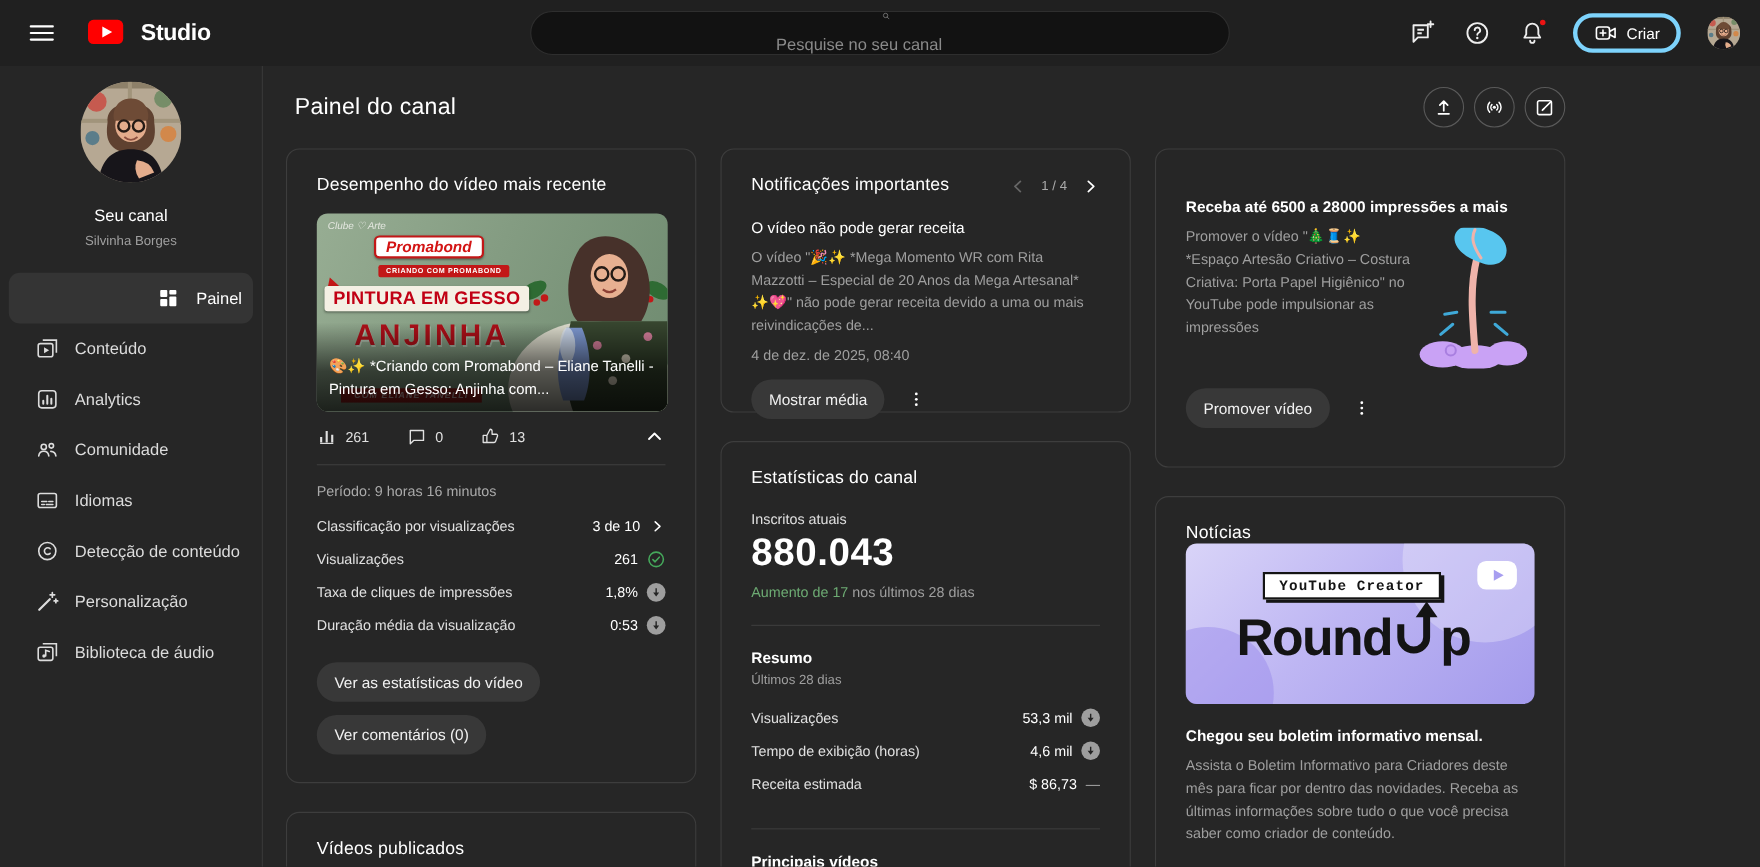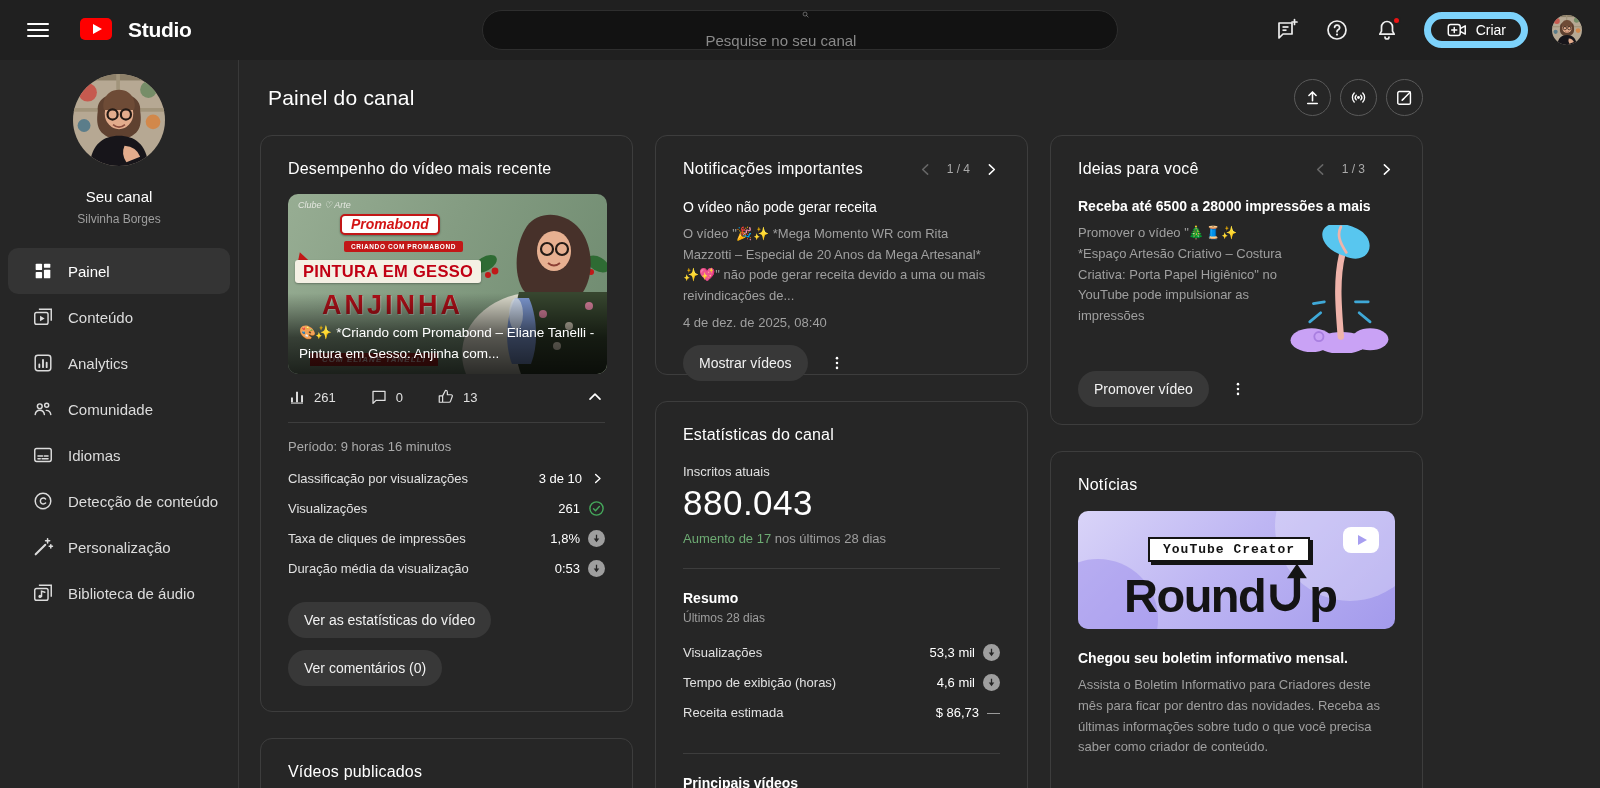--- a/index.html
+++ b/index.html
@@ -31,41 +31,41 @@
   .searchbar input{
     flex:1; background:transparent; border:none; outline:none; color:#ddd;
     font:400 15px "Liberation Sans",sans-serif;
   }
   .searchbar input::placeholder{ color:#8a8a8a; }
   .h-right{ width:442px; display:flex; align-items:center; justify-content:flex-end; gap:24px;}
   .hicon{ background:none;border:none;cursor:pointer;color:#eee; position:relative; width:26px;height:26px; display:flex;align-items:center;justify-content:center;}
   .bell-dot{ position:absolute; top:-1px; right:-1px; width:9px;height:9px;border-radius:50%; background:#ec1313; border:2px solid #202020;}
   .create-btn{
     display:flex; align-items:center; gap:8px; height:36px; padding:0 15px;
-    border:7px solid #7dd3fc; border-radius:18px; background:transparent; color:#fff;
+    border:4px solid #7dd3fc; border-radius:18px; background:transparent; color:#fff;
     font:500 14px "Liberation Sans",sans-serif; cursor:pointer;
   }
   .avatar-sm{ width:30px;height:30px;border-radius:50%;overflow:hidden; cursor:pointer; flex:0 0 auto; border:none;background:none; padding:0;}
   .avatar-sm svg{ width:100%;height:100%; }
 
   
   .shell{ display:flex; height:728px; }
   .sidebar{ width:239px; border-right:1px solid #393939; padding-top:14px; flex:0 0 auto; }
   .profile{ display:flex; flex-direction:column; align-items:center; }
   .avatar-lg{ width:92px;height:92px;border-radius:50%; overflow:hidden; cursor:pointer;}
   .avatar-lg svg{ width:100%;height:100%;}
   .ch-label{ margin-top:22px; font-size:15px; font-weight:500; }
   .ch-name{ margin-top:7px; font-size:12px; color:#9f9f9f; }
   .nav{ margin-top:22px; display:flex; flex-direction:column; }
   .nav-item{
     height:46px; margin:0 8px; padding:0 10px 0 24px; border-radius:10px;
     display:flex; align-items:center; gap:14px; cursor:pointer; color:#dcdcdc;
     font-size:15px;
   }
-  .nav-item.selected{ background:#343434; color:#fff; font-weight:500; }
+  .nav-item.selected{ background:#343434; color:#fff; font-weight:500;justify-content:flex-end; }
   .nav-item .nicon{ width:22px;height:22px; color:inherit; flex:0 0 auto;}
 
   
   .main{ flex:1; overflow:hidden; }
   .page-head{
     margin-left:29px; width:1155px; height:75px;
     display:flex; align-items:center; justify-content:space-between;
   }
   .page-title{ font-size:21px; font-weight:500; letter-spacing:.2px;}
   .head-actions{ display:flex; gap:9px; }
@@ -148,39 +148,39 @@
   
   .c-notif{ height:240px; }
   .n-title{ margin-top:21px; font-size:14px; font-weight:400; }
   .n-body{ margin-top:9px; font-size:13px; line-height:1.58; color:#9f9f9f; }
   .n-date{ margin-top:9px; font-size:13px; color:#9f9f9f; }
   .action-row{ margin-top:15px; display:flex; align-items:center; gap:20px; }
 
   
   .c-stats{ height:560px; }
   .subs-label{ margin-top:20px; font-size:13px; color:#e0e0e0; }
-  .subs-big{ margin-top:4px; font-size:35px; font-weight:400; letter-spacing:.5px; }
+  .subs-big{ margin-top:4px; font-size:35px; font-weight:700; letter-spacing:.5px; }
   .subs-delta{ margin-top:8px; font-size:13px; }
   .delta-green{ color:#6dab73; }
   .c-stats .divider{ margin-top:22px; }
   .sec-title{ margin-top:21px; font-size:14px; font-weight:700; }
   .sec-sub{ margin-top:5px; font-size:12px; color:#9f9f9f; }
   .c-stats .kv-rows{ margin-top:12px; }
 
   
   .c-ideas{ height:290px; }
   .i-heading{ margin-top:20px; font-size:14px; font-weight:700; }
   .i-flex{ display:flex; margin-top:9px; }
   .i-body{ width:205px; font-size:13px; line-height:1.6; color:#9f9f9f; }
   .i-illu{ margin-left:auto; margin-top:2px; }
 
   
   .c-news{ height:480px; }
   .banner{
-    margin-top:17px; height:118px; border-radius:10px; position:relative; overflow:hidden; cursor:pointer;
+    height:146px; border-radius:10px; position:relative; overflow:hidden; cursor:pointer;
     background:linear-gradient(135deg,#d9d4f8 0%,#beb6f3 45%,#a39aec 100%);
   }
   .banner .blob1{ position:absolute; width:150px;height:150px;border-radius:50%; background:rgba(255,255,255,.28); right:-30px; top:-60px;}
   .banner .blob2{ position:absolute; width:120px;height:120px;border-radius:50%; background:rgba(150,135,235,.45); left:-40px; bottom:-50px;}
   .bn-badge{
     position:absolute; top:26px; left:70px; background:#fff; border:2px solid #141414;
     color:#141414; font:700 13px "Liberation Mono", monospace; letter-spacing:1px;
     padding:3px 13px; box-shadow:3px 3px 0 #141414;
   }
   .bn-logo{ position:absolute; top:50px; left:46px; display:flex; align-items:flex-end; color:#141414;
@@ -523,21 +523,21 @@
                 <svg width="17" height="17" viewBox="0 0 24 24" fill="none" stroke="#fff" stroke-width="2.2">
                     <path d="m9 5.5 7 6.5-7 6.5" stroke-linecap="round" stroke-linejoin="round"></path>
                   </svg>
               </button>
             </div>
           </div>
           <div class="n-title">O vídeo não pode gerar receita</div>
           <div class="n-body">O vídeo "🎉✨ *Mega Momento WR com Rita Mazzotti – Especial de 20 Anos da Mega Artesanal* ✨💖" não pode gerar receita devido a uma ou mais reivindicações de...</div>
           <div class="n-date">4 de dez. de 2025, 08:40</div>
           <div class="action-row">
-            <button class="pill">Mostrar vídeos</button>
+            <button class="pill">Mostrar média</button>
             <button class="kebab" aria-label="more options">
               <svg width="18" height="18" viewBox="0 0 24 24" fill="currentColor">
                   <circle cx="12" cy="5.5" r="1.7"></circle>
                   <circle cx="12" cy="12" r="1.7"></circle>
                   <circle cx="12" cy="18.5" r="1.7"></circle>
                 </svg>
             </button>
           </div>
         </section>
 
@@ -583,36 +583,20 @@
             </div>
           </div>
           <div class="divider" style="margin-top:26px"></div>
           <div class="sec-title">Principais vídeos</div>
 
         </section>
       </div>
 
       <div class="col">
         <section class="card c-ideas">
-          <div class="card-head">
-            <div class="card-title">Ideias para você</div>
-            <div class="pager">
-              <button class="pg-btn" aria-label="previous">
-                <svg width="17" height="17" viewBox="0 0 24 24" fill="none" stroke="#666" stroke-width="2.2">
-                    <path d="m15 5.5-7 6.5 7 6.5" stroke-linecap="round" stroke-linejoin="round"></path>
-                  </svg>
-              </button>
-              <span class="pg-txt">1 / 3</span>
-              <button class="pg-btn" aria-label="next">
-                <svg width="17" height="17" viewBox="0 0 24 24" fill="none" stroke="#fff" stroke-width="2.2">
-                    <path d="m9 5.5 7 6.5-7 6.5" stroke-linecap="round" stroke-linejoin="round"></path>
-                  </svg>
-              </button>
-            </div>
-          </div>
           <div class="i-heading">Receba até 6500 a 28000 impressões a mais</div>
           <div class="i-flex">
             <div class="i-body">Promover o vídeo "🎄🧵✨ *Espaço Artesão Criativo – Costura Criativa: Porta Papel Higiênico" no YouTube pode impulsionar as impressões</div>
             <svg class="i-illu" width="112" height="128" viewBox="0 0 120 140">
               <ellipse cx="30" cy="126" rx="23" ry="13" fill="#c9a2f5"></ellipse>
               <ellipse cx="63" cy="129" rx="27" ry="12" fill="#c9a2f5"></ellipse>
               <ellipse cx="94" cy="125" rx="20" ry="12" fill="#c9a2f5"></ellipse>
               <circle cx="38" cy="122" r="5" fill="none" stroke="#a97fe0" stroke-width="2"></circle>
               <path d="M62 122 C59 85 57 58 64 30" stroke="#efb3aa" stroke-width="7" fill="none" stroke-linecap="round"></path>
               <path d="M66 34 C28 22 36 -16 80 4 C104 16 94 46 66 34 Z" fill="#58c6ef"></path>

